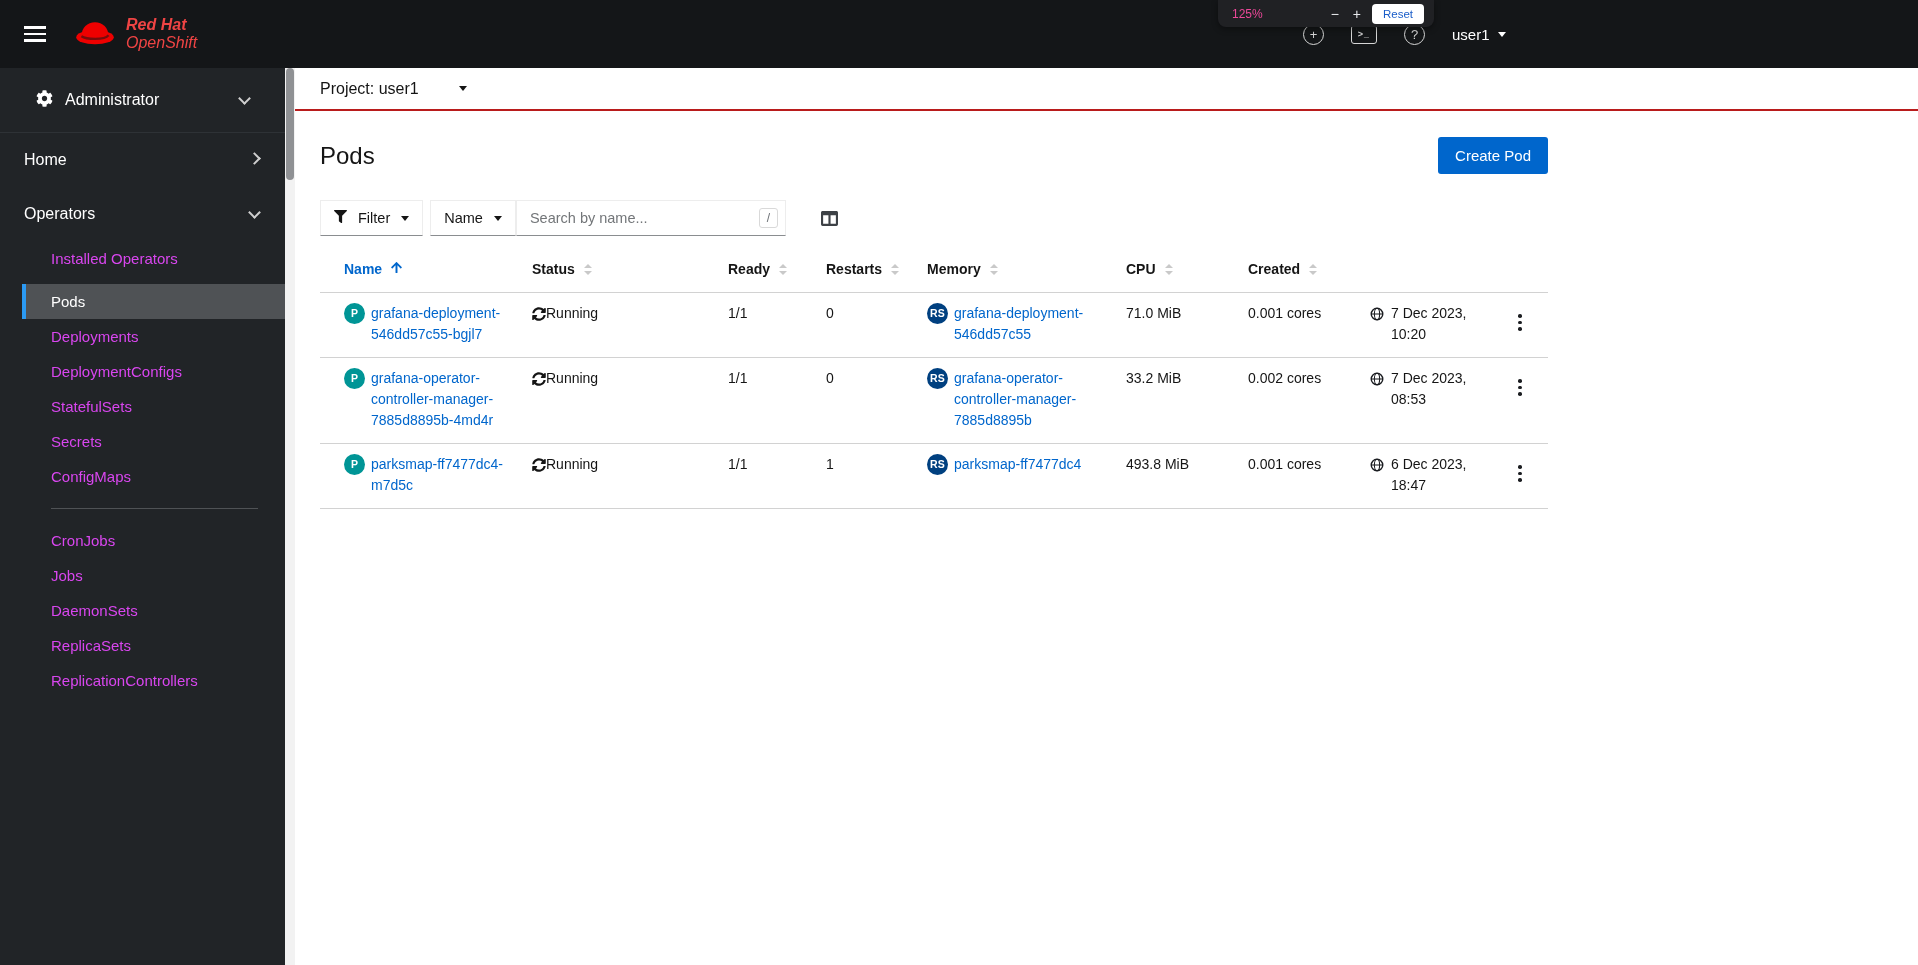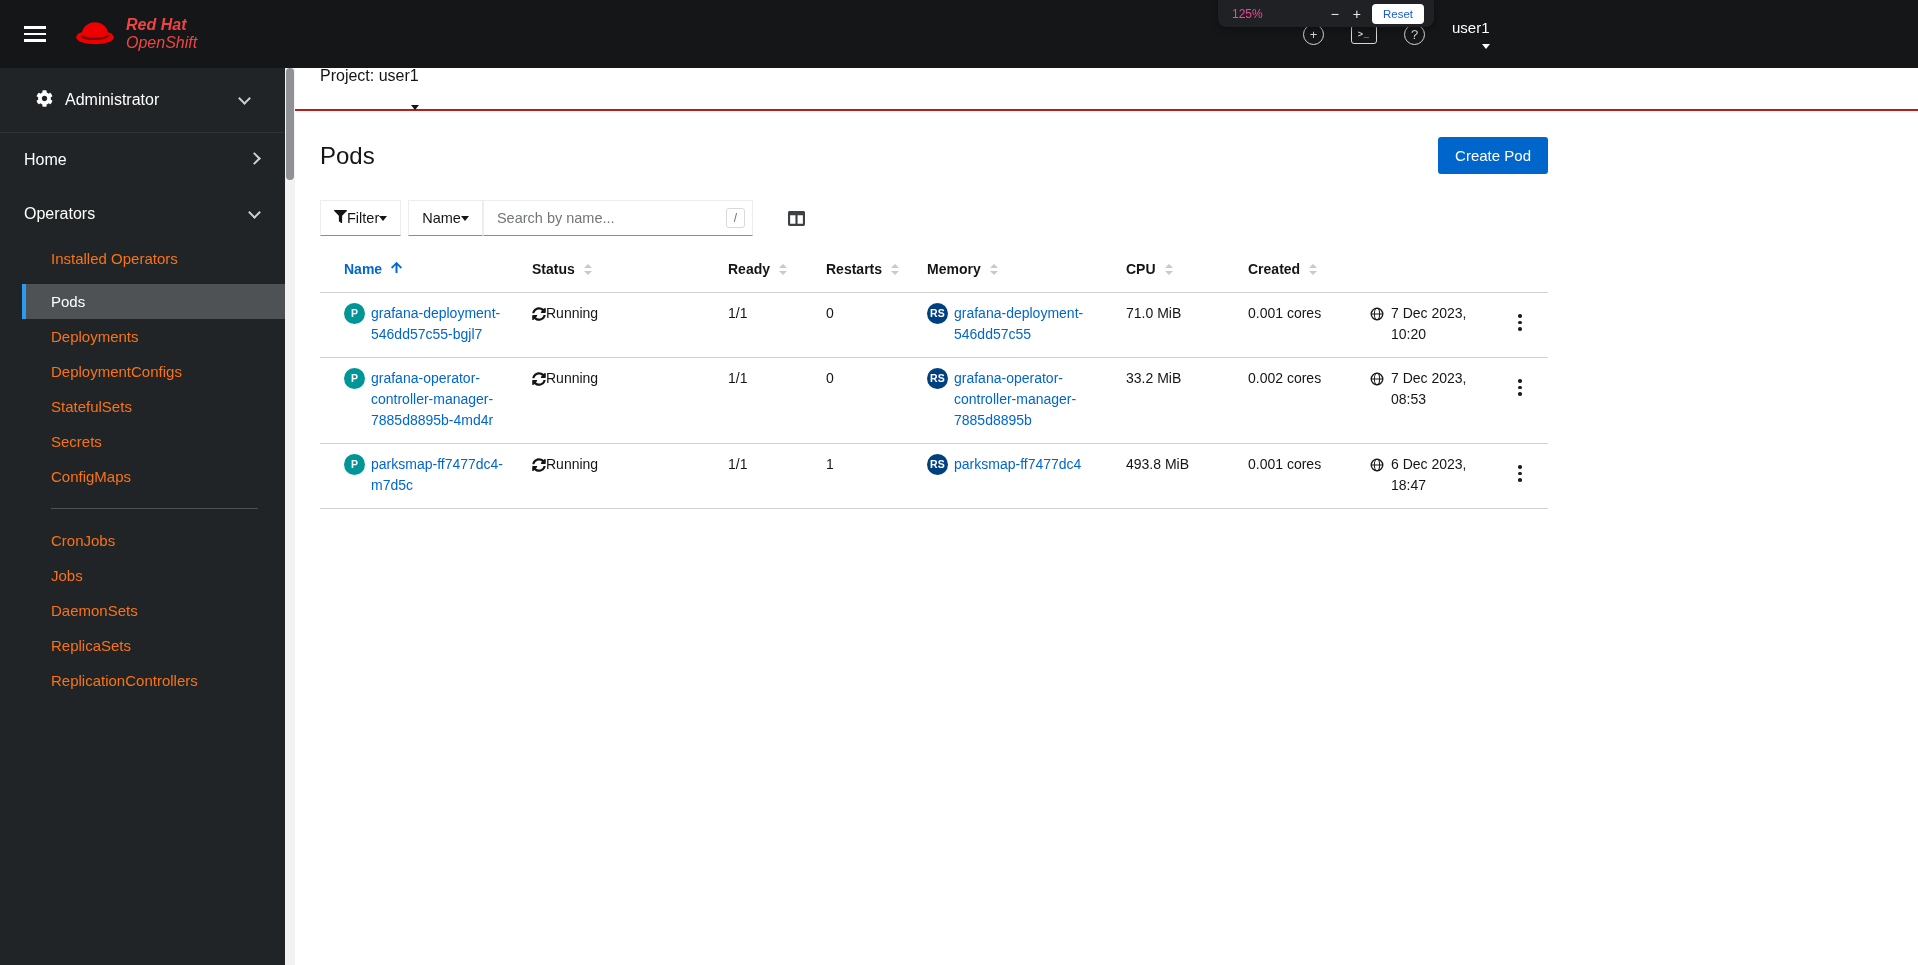--- a/index.html
+++ b/index.html
@@ -17,22 +17,22 @@
   .brand-text .l1 { font-weight:700; }
   .brand-text .l2 { font-weight:500; }
   .masthead-right { position:absolute; left:1303px; top:0; height:68px; display:flex;
     align-items:center; gap:27px; }
   .mh-circle { width:21px; height:21px; border:1.6px solid #d6d6d6; border-radius:50%;
     color:#d6d6d6; font-size:13px; display:flex; align-items:center; justify-content:center;
     background:none; cursor:pointer; }
   .mh-term { width:26px; height:19px; border:1.6px solid #d6d6d6; border-radius:3px;
     color:#d6d6d6; font-size:9px; font-weight:700; display:flex; align-items:center;
     justify-content:center; background:none; letter-spacing:1px; cursor:pointer; }
-  .user-menu { display:flex; align-items:flex-end; gap:8px; color:#fff; font-size:15px;
-    background:none; border:0; cursor:pointer;flex-direction:column; }
+  .user-menu { display:flex; align-items:center; gap:8px; color:#fff; font-size:15px;
+    background:none; border:0; cursor:pointer; }
   .caret-down { width:0; height:0; border-left:4.5px solid transparent;
     border-right:4.5px solid transparent; border-top:5.5px solid currentColor; display:inline-block; }
 
   
   .zoom-bubble { position:absolute; left:1218px; top:0; width:216px; height:27px;
     background:#202124; border-radius:0 0 8px 8px; display:flex; align-items:center;
     padding:0 10px 0 14px; z-index:20; box-shadow:0 2px 6px rgba(0,0,0,.4); }
   .zoom-level { color:#ec4899; font-size:12px; margin-right:auto; }
   .zoom-btn { color:#e8eaed; background:none; border:0; font-size:14px; width:22px;
     height:22px; cursor:pointer; line-height:1; }
@@ -45,21 +45,21 @@
   .perspective { height:65px; display:flex; align-items:center; padding:0 36px;
     border-bottom:1px solid #2e3236; cursor:pointer; }
   .perspective .label { font-size:16px; margin-left:12px; }
   .perspective .chev { margin-left:auto; }
   .chev { width:9px; height:9px; border-right:2px solid #cfcfcf; border-bottom:2px solid #cfcfcf;
     display:inline-block; transform:rotate(45deg); margin-top:-3px; }
   .chev.chev-right { transform:rotate(-45deg); }
   .nav-group-header { display:flex; align-items:center; justify-content:space-between;
     padding:18px 26px 18px 24px; font-size:16px; cursor:pointer; }
   .nav-sublist { list-style:none; margin-left:22px; padding-bottom:8px; }
-  .nav-item a { display:block; padding:9px 8px 9px 29px; font-size:15px; color:#f97316;
+  .nav-item a { display:block; padding:9px 8px 9px 29px; font-size:15px; color:#d946ef;
     text-decoration:none; cursor:pointer; }
   .nav-item.active { background:#4f5255; border-left:4px solid #2b9af3; }
   .nav-item.active a { padding-left:25px; color:#fff; }
   .nav-divider { border-top:1px solid #4f5255; margin:14px 27px 14px 29px; }
   .side-scrollbar { position:absolute; top:68px; left:285px; width:10px; height:897px;
     background:#f2f2f2; }
   .side-scrollbar .thumb { position:absolute; top:0; left:1px; width:8px; height:112px;
     background:#8f9194; border-radius:4px; cursor:grab; }
 
   
@@ -70,21 +70,21 @@
   .project-bar .caret-down { color:#151515; margin-left:20px; }
   .content { padding:0 25px; width:1278px; }
   .page-header { margin-top:26px; display:flex; align-items:center; justify-content:space-between; }
   .page-title { font-size:24px; font-weight:500; }
   .btn-primary { background:#0066cc; color:#fff; border:0; border-radius:3px;
     font-size:15px; padding:10px 17px; cursor:pointer; }
 
   
   .toolbar { margin-top:26px; display:flex; align-items:center; }
   .select { height:36px; background:#fff; border:1px solid #ededed; border-bottom-color:#8a8d90;
-    display:flex; align-items:center; padding:0 13px; font-size:14.5px; cursor:pointer; }
+    display:flex; align-items:center; padding:0 13px; gap:11px; font-size:14.5px; cursor:pointer; }
   .select .caret-down { color:#151515; }
   .sel-filter { margin-right:7px; }
   .search-wrap { position:relative; }
   .search-input { height:36px; width:270px; border:1px solid #ededed; border-bottom-color:#8a8d90;
     padding:0 34px 0 13px; font-size:14.5px; font-family:"Liberation Sans", sans-serif; color:#151515; }
   .search-input::placeholder { color:#737679; }
   .kbd-hint { position:absolute; right:8px; top:8px; width:19px; height:20px; border:1px solid #d9d9d9;
     border-radius:3px; color:#6a6e73; font-size:12px; display:flex; align-items:center; justify-content:center; }
   .col-mgmt { margin-left:34px; background:none; border:0; cursor:pointer; color:#3d4146;
     display:flex; align-items:center; }

